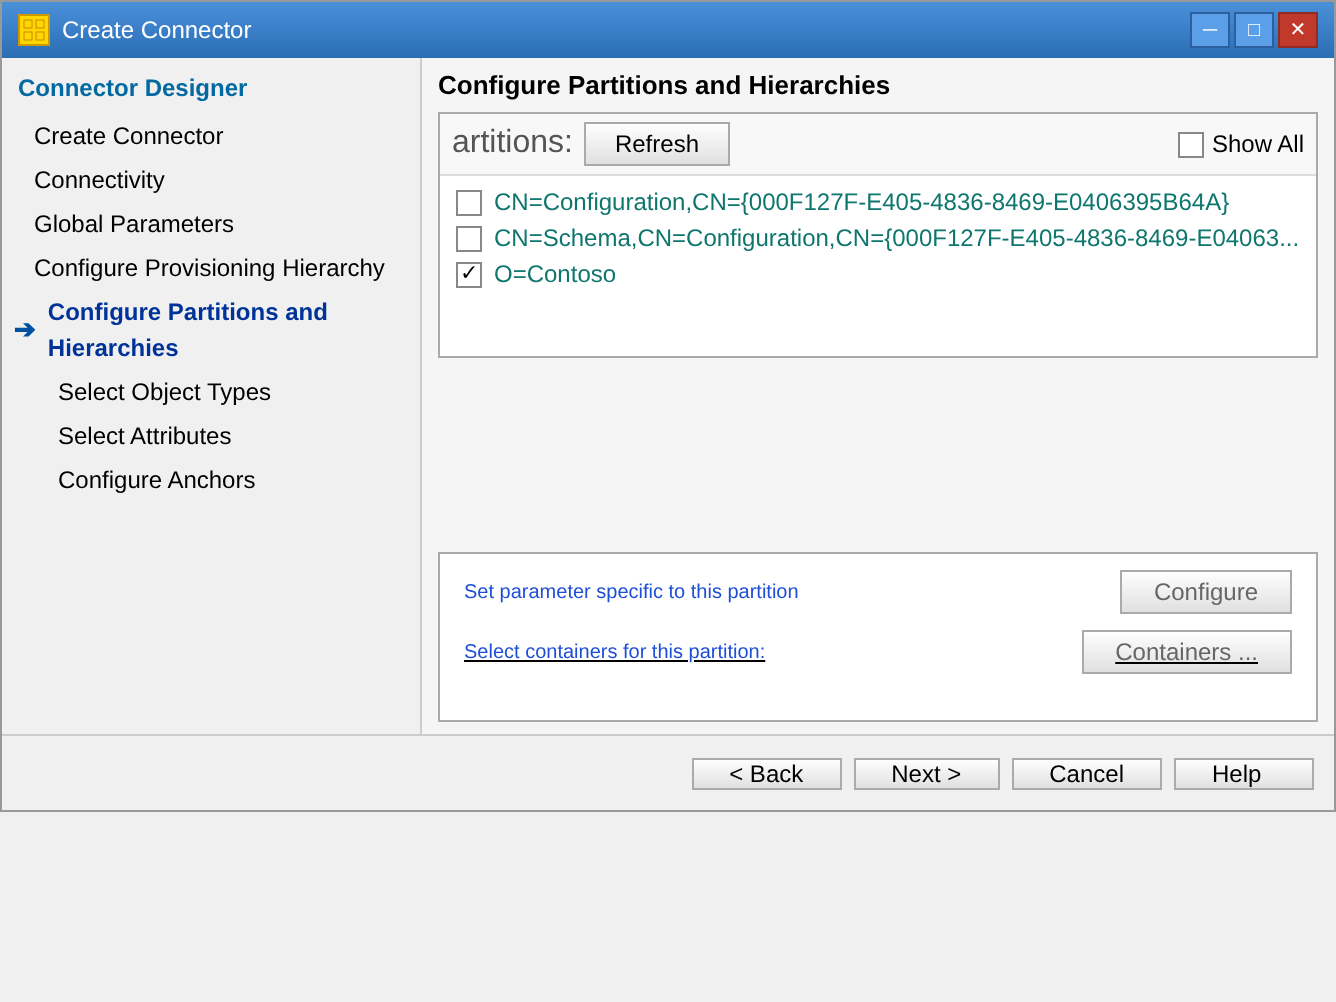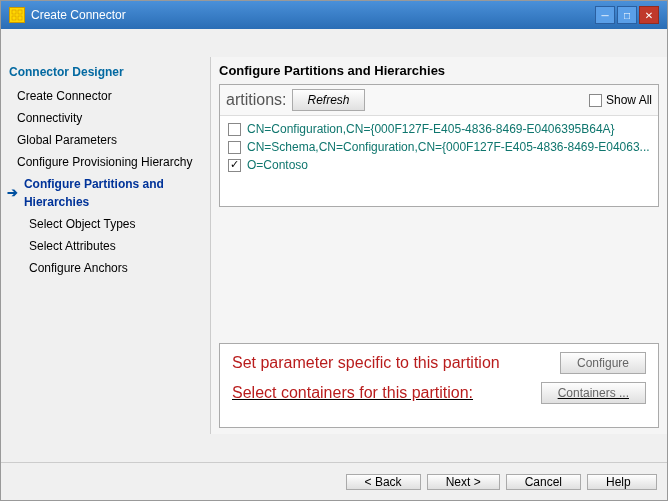--- a/index.html
+++ b/index.html
@@ -7,26 +7,25 @@
       font-family: 'Segoe UI', Tahoma, Geneva, Verdana, sans-serif;
       font-size: 12px;
       background: #f0f0f0;
       width: 668px;
       height: 501px;
       overflow: hidden;
     }
 
     .window {
       width: 668px;
-      height: 501px;
+      height: 406px;
       background: #f0f0f0;
       border: 1px solid #999;
       display: flex;
       flex-direction: column;
-      gap: 28px;
     }
 
     .title-bar {
       background: linear-gradient(to bottom, #4a90d9, #2a6db5);
       color: white;
       height: 28px;
       display: flex;
       align-items: center;
       justify-content: space-between;
       padding: 0 8px;
@@ -165,21 +164,20 @@
       color: #555;
     }
 
     .toolbar-btn {
       padding: 3px 14px;
       font-size: 12px;
       background: linear-gradient(to bottom, #fefefe, #e0e0e0);
       border: 1px solid #aaa;
       cursor: pointer;
       color: #000;
-      font-style: italic;
     }
 
     .show-all-container {
       display: flex;
       align-items: center;
       gap: 4px;
       margin-left: auto;
     }
 
     .partition-list {
@@ -219,22 +217,22 @@
       justify-content: space-between;
       margin-bottom: 8px;
     }
 
     .action-row:last-child {
       margin-bottom: 15px;
       text-decoration: underline;
     }
 
     .action-label {
-      font-size: 16px;
-      color: #b91c1c;
+      font-size: 10px;
+      color: #1d4ed8;
     }
 
     .action-btn {
       padding: 3px 16px;
       font-size: 12px;
       background: linear-gradient(to bottom, #fefefe, #e0e0e0);
       border: 1px solid #aaa;
       cursor: pointer;
       color: #666;
     }

